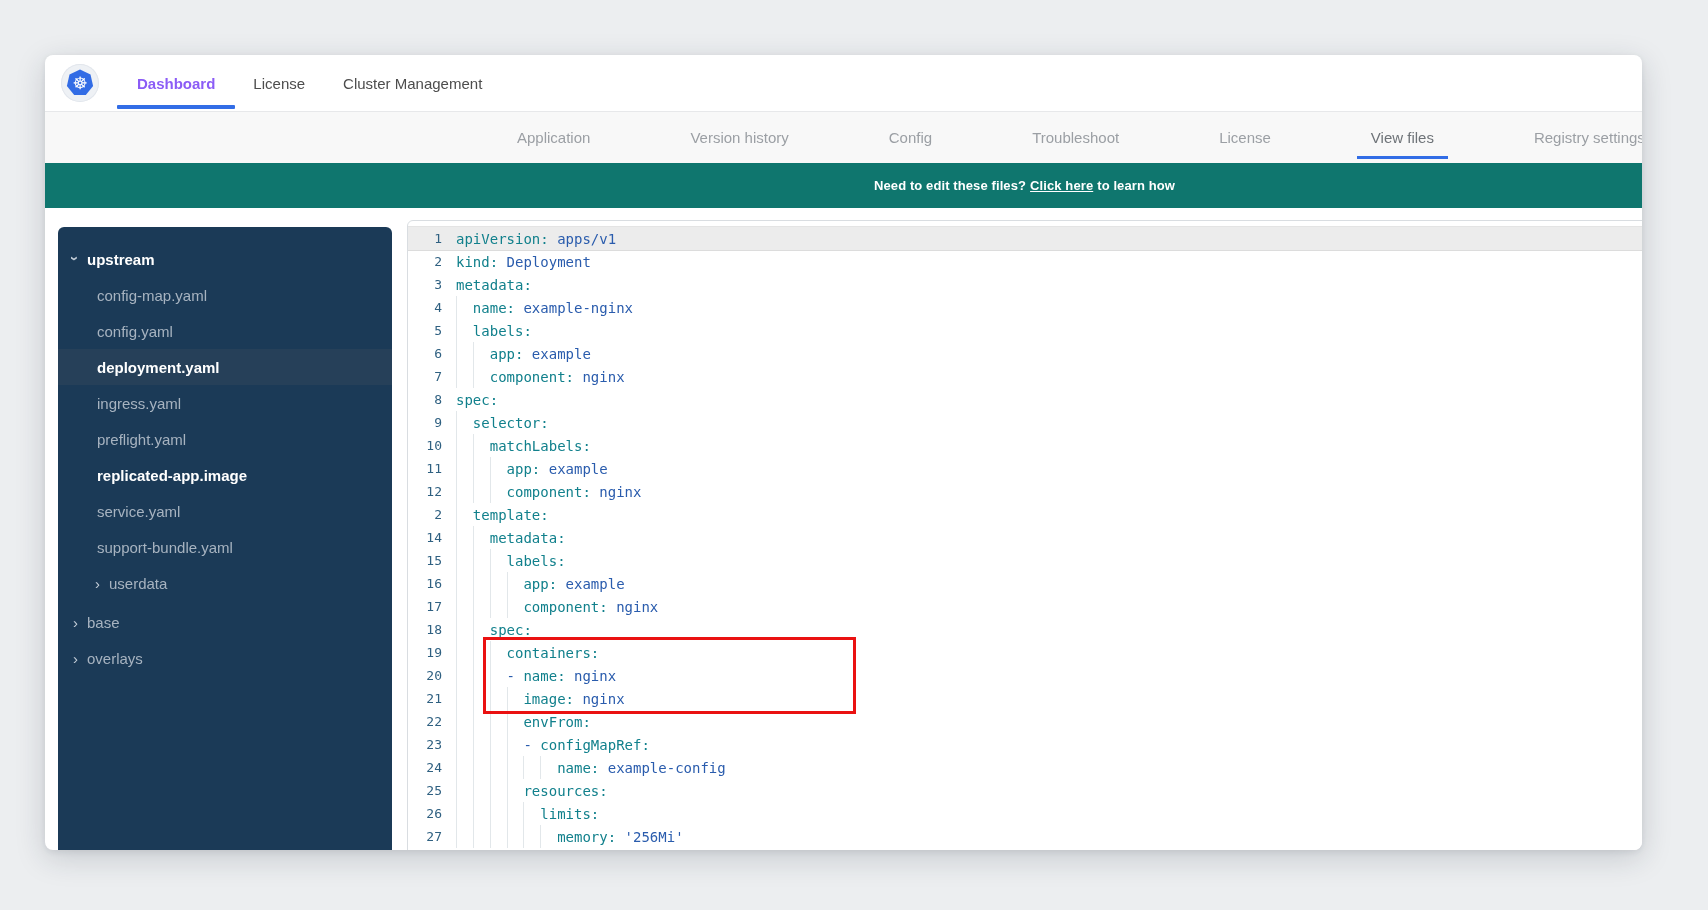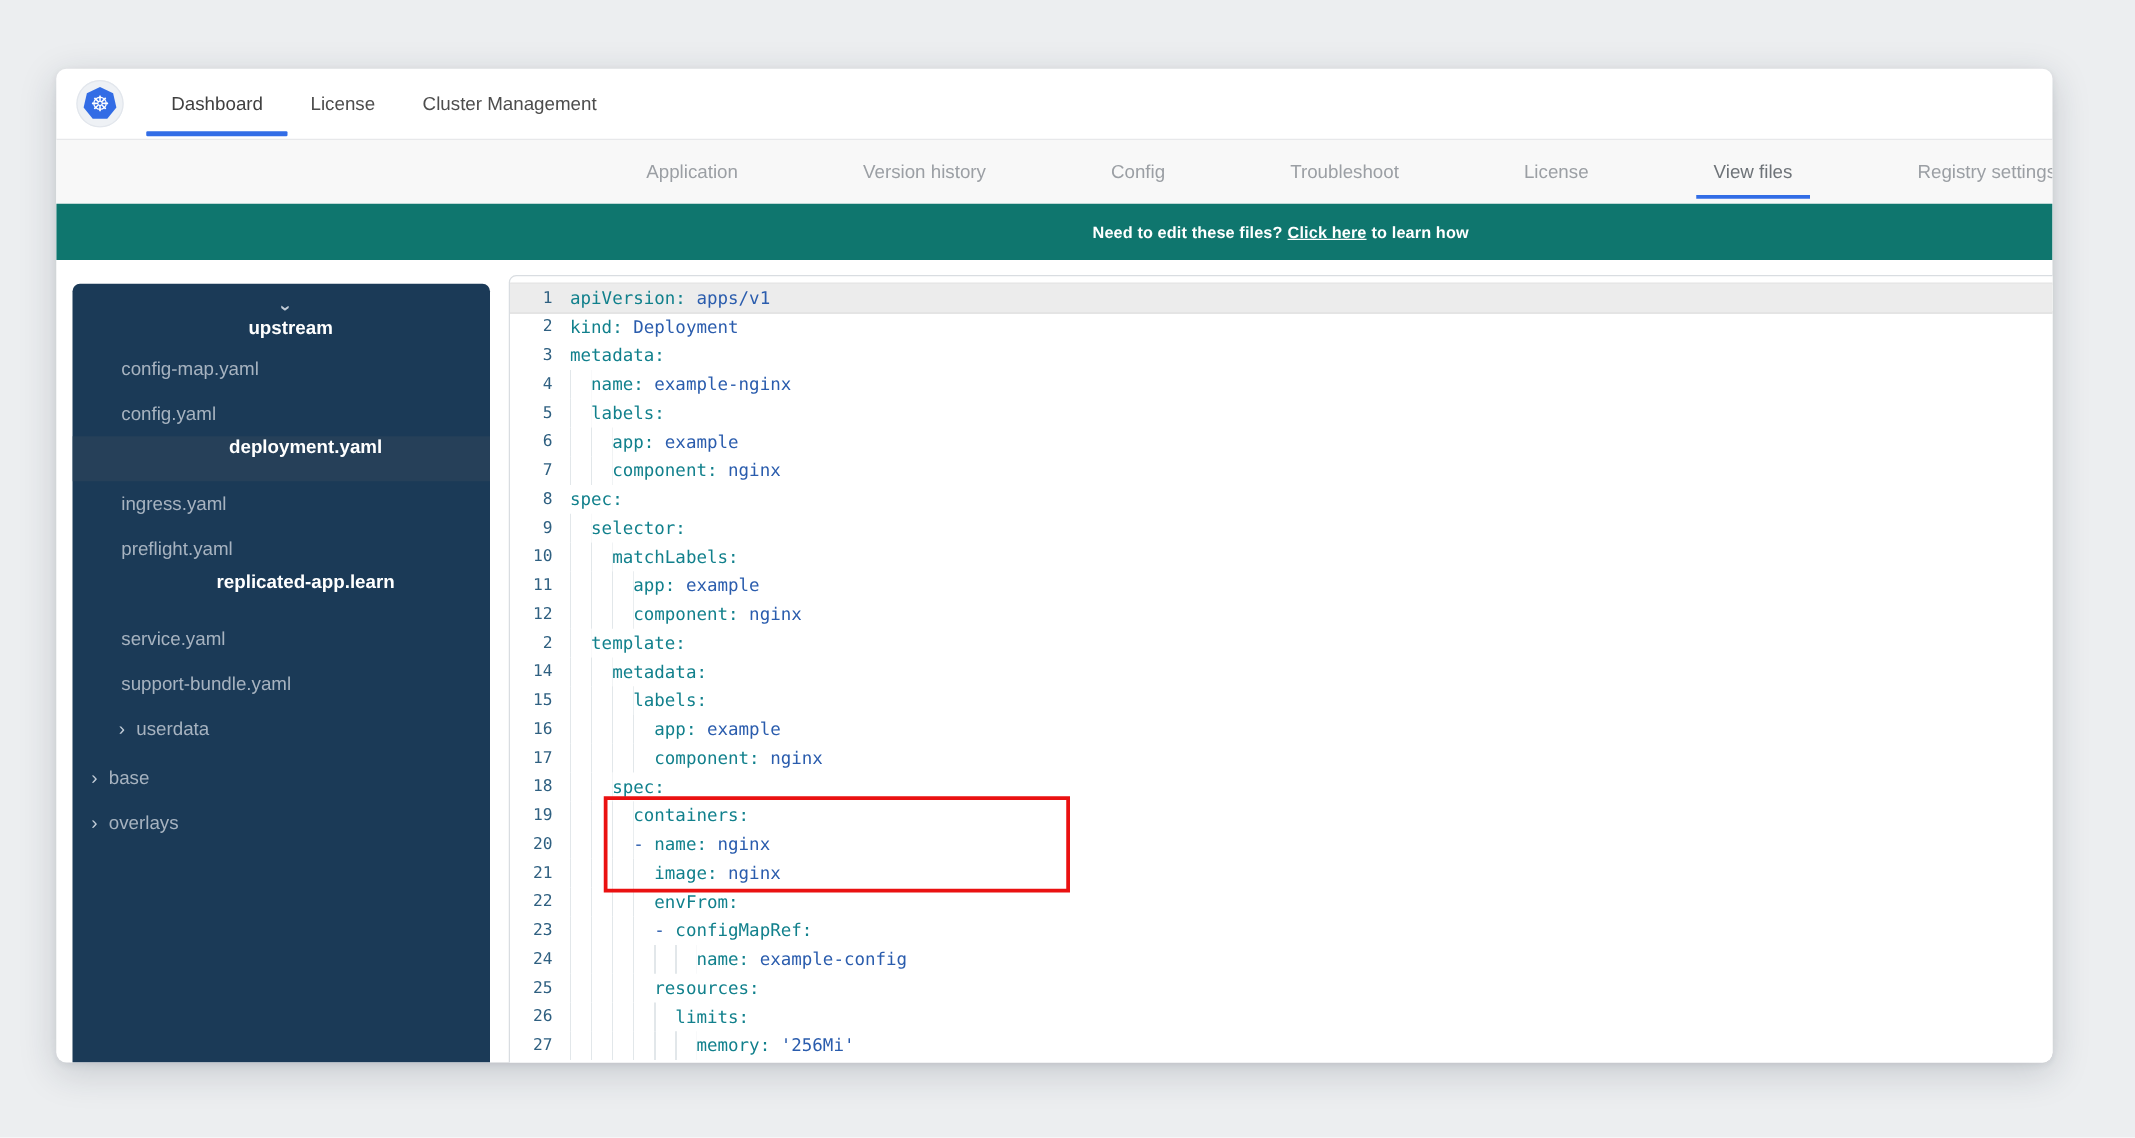--- a/index.html
+++ b/index.html
@@ -33,21 +33,21 @@
     width:28px; height:28px; background:#326ce5;
     clip-path: polygon(50% 2%, 12.5% 20%, 3.2% 61%, 29.2% 93%, 70.8% 93%, 96.8% 61%, 87.5% 20%);
     display:flex; align-items:center; justify-content:center;
     color:#fff; font-size:17px; line-height:1;
   }
   .topnav-tabs { display:flex; gap:38px; margin-left:38px; height:100%; align-items:center; }
   .topnav-tab {
     position:relative; height:100%; display:flex; align-items:center;
     font-size:15px; color:#4d4d4d; cursor:pointer; white-space:nowrap;
   }
-  .topnav-tab.active { font-weight:normal; color:#404040; }
+  .topnav-tab.active { font-weight:bold; color:#8b5cf6; }
   .topnav-tab.active::after {
     content:""; position:absolute; left:-20px; right:-20px; bottom:2px;
     height:4px; background:#326de6; border-radius:1px;
   }
 
   
   .subnav {
     position:relative; height:51px; background:#f8f8f8;
     display:flex; align-items:center; gap:100px;
     padding-left:472px; overflow:hidden; white-space:nowrap;
@@ -84,21 +84,21 @@
     color:#a7b3c0; font-size:15px; cursor:pointer; white-space:nowrap;
   }
   .tree-item .chev {
     font-size:15px; margin-right:9px; color:#c3cdd8; line-height:1;
     display:inline-block;
   }
   .tree-item .chev.expanded { transform:rotate(90deg); margin-top:-2px; }
   .tree-item.lvl0 { padding-left:15px; }
   .tree-item.lvl1 { padding-left:39px; }
   .tree-item.lvl1.folder { padding-left:37px; }
-  .tree-item.bold { color:#ffffff; font-weight:bold;flex-direction:column; }
+  .tree-item.bold { color:#ffffff; font-weight:bold; }
   .tree-item.selected { background:#264059; color:#ffffff; font-weight:bold; }
   .tree-item.gap-before { margin-top:3px; }
 
   .editor {
     position:absolute; left:362px; top:12px; right:-2px; bottom:-2px;
     background:#fff; border:1px solid #d9dde1; border-radius:6px 0 0 0;
     padding-top:6px; overflow:hidden;
   }
   .code-line { position:relative; display:flex; height:23px; align-items:center; }
   .code-line.active-line { background:#ececec; box-shadow: 0 1px 0 #dcdcdc, 0 -1px 0 #e4e4e4; }
@@ -172,21 +172,21 @@
           <div class="tree-item lvl1 bold selected">
             <span>deployment.yaml</span>
           </div>
           <div class="tree-item lvl1">
             <span>ingress.yaml</span>
           </div>
           <div class="tree-item lvl1">
             <span>preflight.yaml</span>
           </div>
           <div class="tree-item lvl1 bold">
-            <span>replicated-app.learn</span>
+            <span>replicated-app.image</span>
           </div>
           <div class="tree-item lvl1">
             <span>service.yaml</span>
           </div>
           <div class="tree-item lvl1">
             <span>support-bundle.yaml</span>
           </div>
           <div class="tree-item lvl1 folder">
             <span class="chev">›</span>
             <span>userdata</span>

